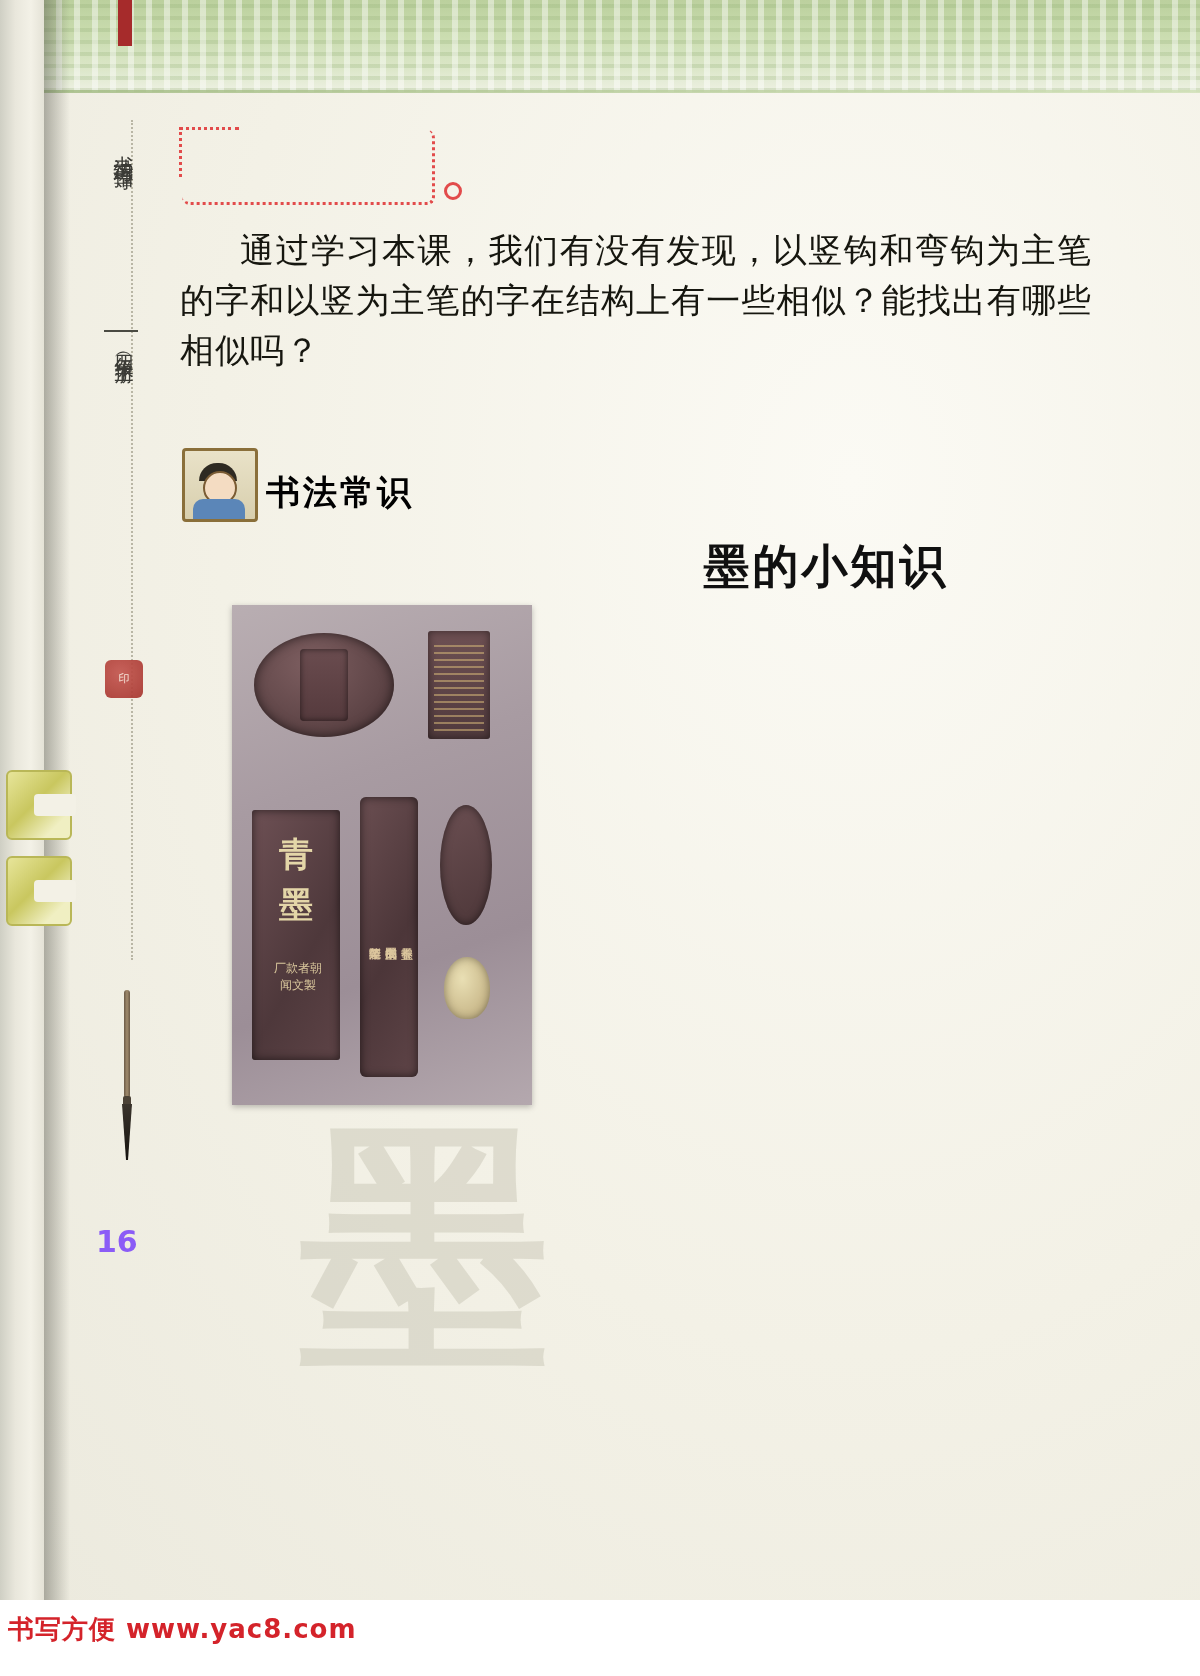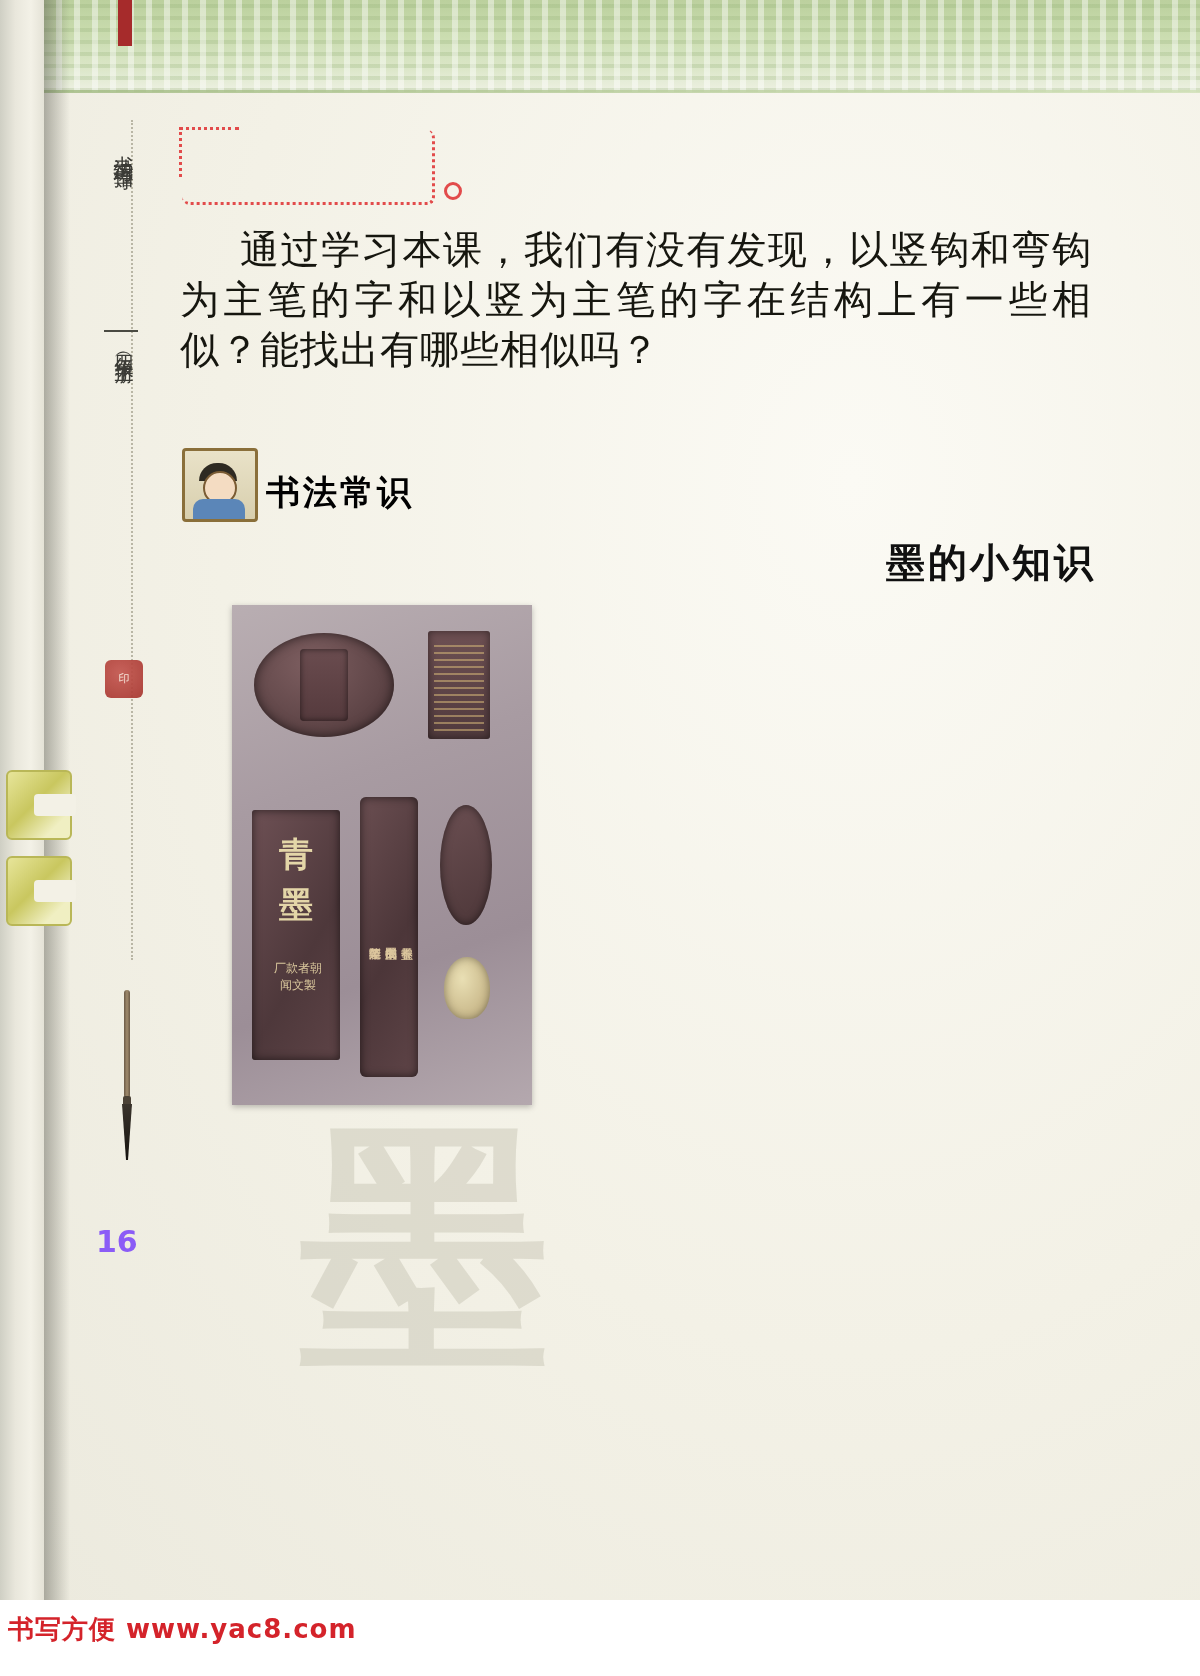--- a/index.html
+++ b/index.html
@@ -150,21 +150,21 @@
     border:3px solid #e24b4b;
   }
   .badge-text{
     position:absolute;left:14px;top:12px;
     font-size:40px;font-weight:700;color:#1b1b1b;letter-spacing:2px;
     font-family:"DejaVu Sans", sans-serif;
   }
 
   .para{
     position:absolute;
-    font-size:39px;line-height:50px;color:#16160f;
+    font-size:34px;line-height:50px;color:#16160f;
     letter-spacing:1px;
     font-family:"DejaVu Serif", serif;
     text-align:justify;
   }
   #para1{left:180px;top:225px;width:912px;text-indent:60px;}
   #para2{left:180px;top:322px;width:912px;text-indent:60px;}
 
   
   .knowhead{
     position:absolute;left:182px;top:448px;width:450px;height:72px;
@@ -189,22 +189,22 @@
   }
   .kh-title{
     position:absolute;left:84px;top:10px;
     font-size:34px;font-weight:700;color:#000000;letter-spacing:3px;
     font-family:"DejaVu Serif", serif;
     margin-top:12px;
   }
 
   .article-title{
     position:absolute;left:556px;top:536px;width:540px;
-    text-align:right;
-    font-size:39px;font-weight:700;color:#101010;letter-spacing:3px;
+    text-align:center;
+    font-size:46px;font-weight:700;color:#101010;letter-spacing:3px;
     font-family:Liberation Mono, monospace;
   }
   #para3{
     left:556px;top:600px;width:540px;text-indent:60px;
     font-size:30px;line-height:50px;
   }
 
   
   .photo{
     position:absolute;left:232px;top:605px;width:300px;height:500px;

